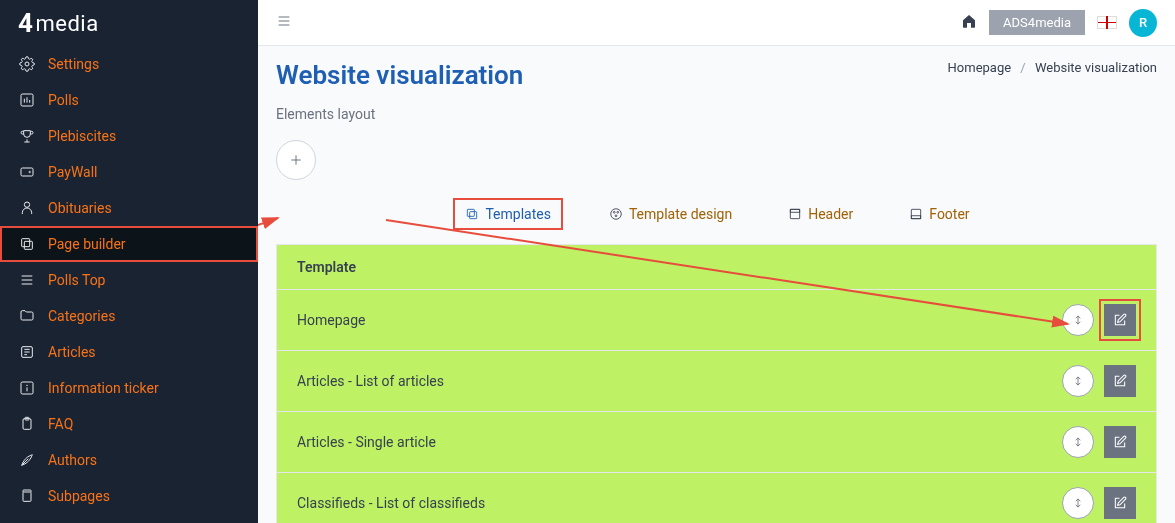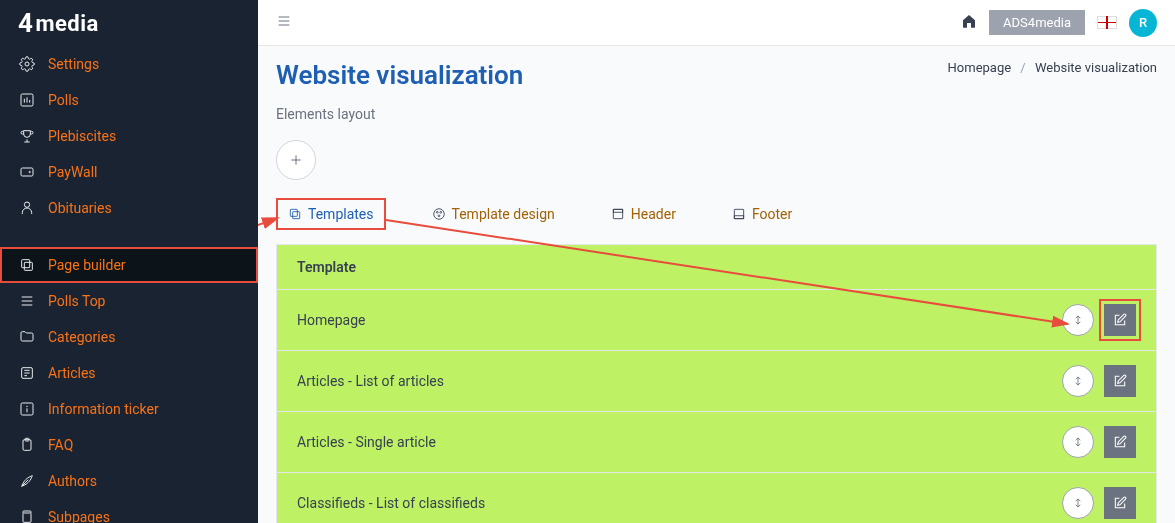--- a/index.html
+++ b/index.html
@@ -1,23 +1,23 @@
 <!DOCTYPE html>
 <html><head>
 <meta charset="utf-8">
 <style>
 * { box-sizing: border-box; margin: 0; padding: 0; }
 body { font-family: -apple-system, BlinkMacSystemFont, 'Segoe UI', Roboto, Arial, sans-serif; font-size: 14px; color: #333; background: #f5f5f5; width: 1175px; height: 523px; overflow: hidden; position: relative; }
 
 .sidebar { position: absolute; left: 0; top: 0; width: 258px; height: 523px; background: #1a2332; color: #fff; }
 .sidebar-logo { height: 46px; display: flex; align-items: center; padding: 0 18px; font-size: 22px; font-weight: 300; letter-spacing: 0.5px; }
 .sidebar-logo .logo-mark { font-weight: 700; font-size: 26px; margin-right: 2px; }
-.sidebar-logo .logo-text { font-weight: 700; }
+.sidebar-logo .logo-text { font-weight: 400; }
 .sidebar-item { display: flex; align-items: center; padding: 9px 18px; cursor: pointer; color: #f97316; font-size: 14px; }
-.sidebar-item.active { background: #0d1419; margin-top: 21px; }
+.sidebar-item.active { background: #0d1419; }
 .sidebar-item.highlighted { outline: 2px solid #e74c3c; outline-offset: -2px; }
 .sidebar-item .icon { width: 18px; height: 18px; margin-right: 12px; display: flex; align-items: center; justify-content: center; flex-shrink: 0; }
 .sidebar-item svg { width: 16px; height: 16px; stroke: #e8eaed; fill: none; stroke-width: 1.5; }
 
 .topbar { position: absolute; left: 258px; right: 0; top: 0; height: 46px; background: #fff; border-bottom: 1px solid #e5e7eb; display: flex; align-items: center; padding: 0 18px; }
 .topbar-left { display: flex; align-items: center; }
 .topbar-right { margin-left: auto; display: flex; align-items: center; gap: 12px; }
 .hamburger-icon svg { width: 16px; height: 16px; stroke: #6b7280; stroke-width: 1.5; fill: none; }
 .home-icon svg { width: 16px; height: 16px; fill: #374151; }
 .acct-badge { background: #9ca3af; color: #fff; padding: 5px 14px; font-size: 13px; }
@@ -29,21 +29,21 @@
 .main { position: absolute; left: 258px; right: 0; top: 46px; bottom: 0; padding: 14px 18px 0; background: #f9fafb; overflow: hidden; }
 .page-header { display: flex; justify-content: space-between; align-items: flex-start; margin-bottom: 18px; }
 .page-title { font-size: 26px; font-weight: 600; color: #1e5fb3; }
 .page-subtitle { font-size: 14px; color: #6b7280; margin-top: 16px; }
 .breadcrumb { font-size: 13px; color: #374151; }
 .breadcrumb .sep { margin: 0 6px; color: #9ca3af; }
 
 .add-btn { width: 40px; height: 40px; border-radius: 50%; border: 1px solid #d1d5db; background: #fff; display: flex; align-items: center; justify-content: center; margin-bottom: 18px; cursor: pointer; }
 .add-btn svg { width: 16px; height: 16px; stroke: #6b7280; stroke-width: 1.5; fill: none; }
 
-.tabs { display: flex; gap: 36px; align-items: center; padding-bottom: 10px; }
+.tabs { display: flex; gap: 36px; align-items: center; padding-bottom: 10px; justify-content: center; }
 .tab { display: flex; align-items: center; gap: 6px; font-size: 14px; color: #a16207; cursor: pointer; padding: 6px 10px; }
 .tab.active { color: #1e5fb3; border: 2px solid #e74c3c; }
 .tab svg { width: 14px; height: 14px; }
 .tab.active svg { stroke: #1e5fb3; }
 
 .panel { background: #bef264; border: 1px solid #e5e7eb; margin-top: 4px; }
 .panel-head { padding: 14px 20px; font-weight: 600; color: #374151; font-size: 14px; }
 .row { display: flex; align-items: center; justify-content: space-between; padding: 14px 20px; border-top: 1px solid #e5e7eb; }
 .row-label { color: #374151; font-size: 14px; }
 .row-actions { display: flex; gap: 10px; align-items: center; }

